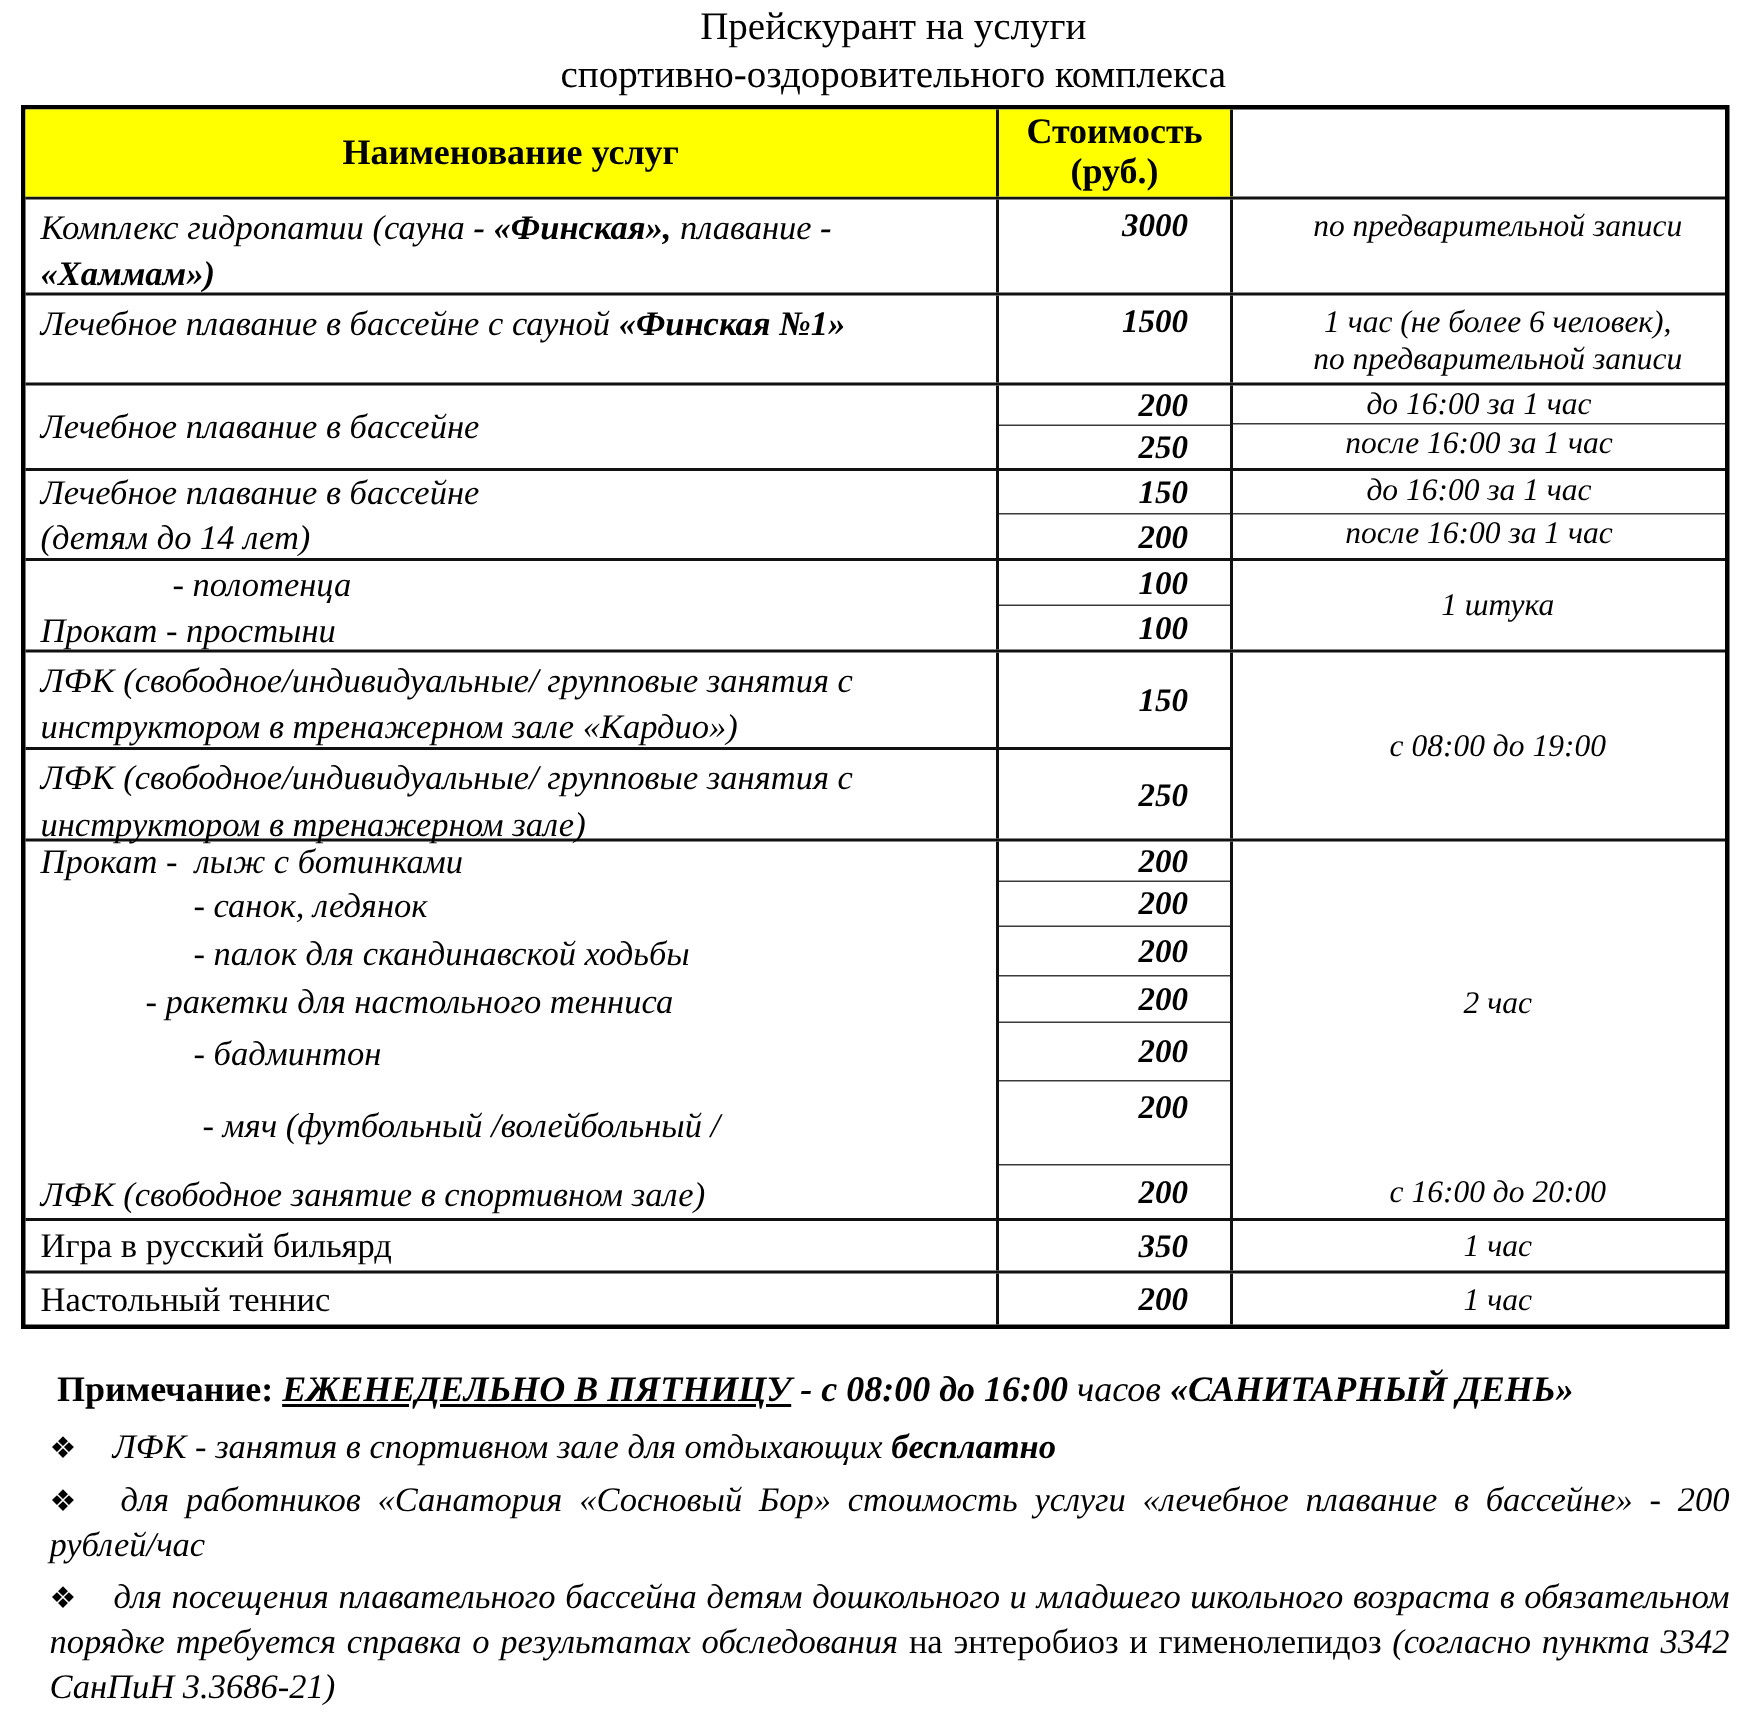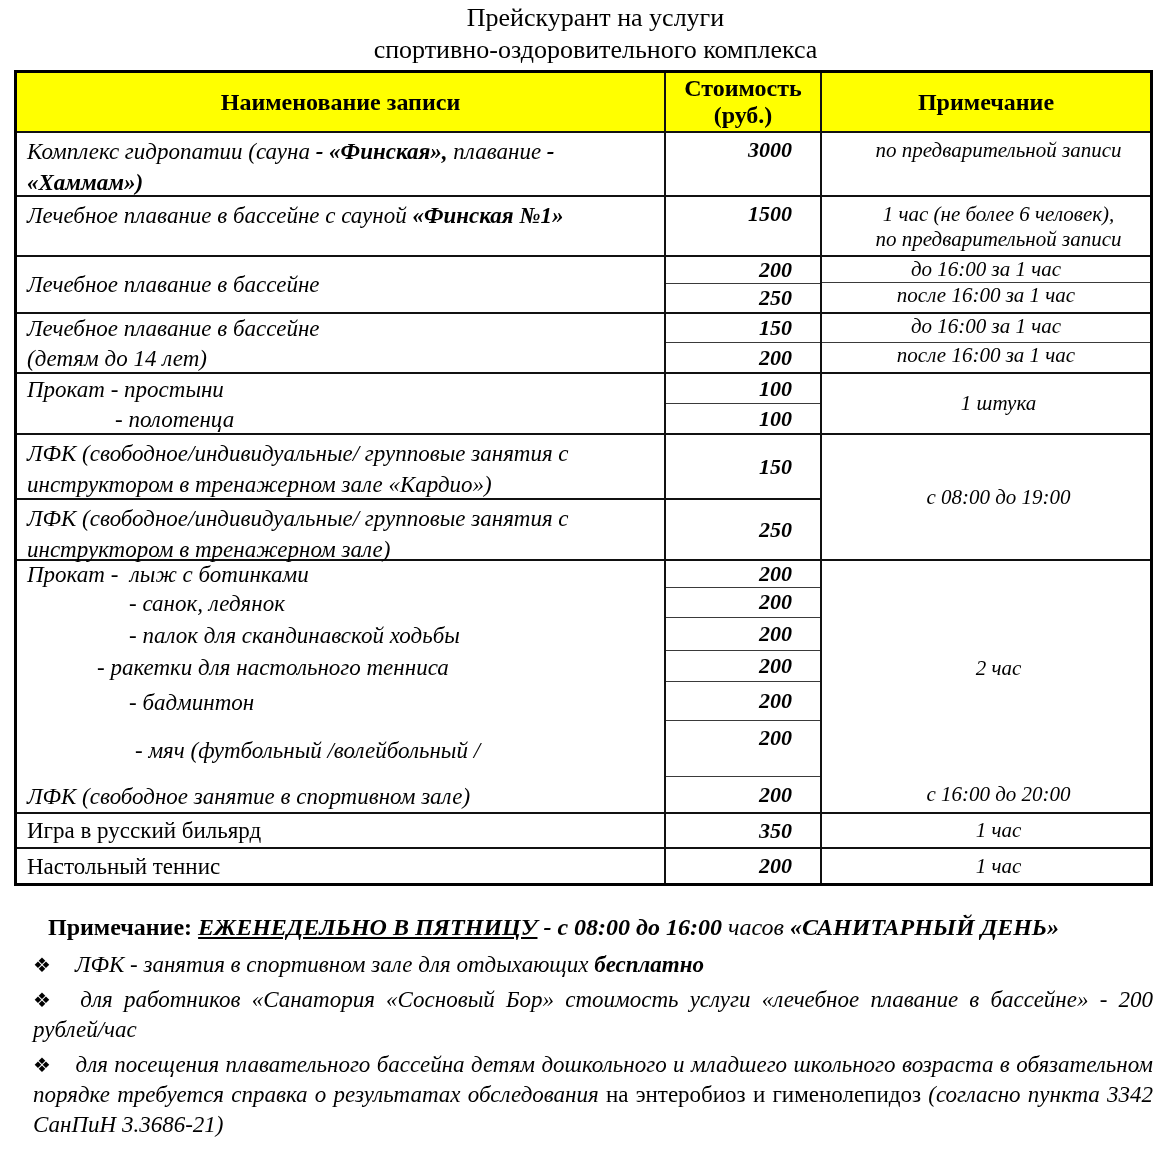--- a/index.html
+++ b/index.html
@@ -51,49 +51,46 @@
   .left67{ width:805px; display:flex; flex-direction:column; box-sizing:border-box; }
   .sub67{ display:flex; box-sizing:border-box; }
   .sub67 + .sub67{ border-top:2px solid #111; }
 
   
   .band{ display:flex; align-items:center; box-sizing:border-box; }
   .band2{ display:flex; flex-direction:column; justify-content:center; line-height:27px; box-sizing:border-box; }
 
   
   .notes{ margin:26px 16px 0 33px; width:1120px; }
-  .nheading{ font-size:24px; font-weight:bold; white-space:nowrap; margin:0 0 7px 15px; line-height:31px; }
+  .nheading{ font-size:24px; font-weight:bold; white-space:nowrap; margin:0 0 7px 5px; line-height:31px; }
   .nheading .it{ font-style:italic; }
   .nheading .ul{ text-decoration:underline; }
   .nheading .thin{ font-weight:normal; font-style:italic; }
   .bullet{ font-size:23px; font-style:italic; text-align:justify; line-height:30px; margin:0 0 5px 0; }
   .bgl{ font-style:normal; font-family:"DejaVu Sans",sans-serif; font-size:20px; margin-right:24px; }
 </style>
 </head>
 <body>
 
 <div class="page">
 
   <div class="doc-title">
     <div>Прейскурант на услуги</div>
     <div>спортивно-оздоровительного комплекса</div>
   </div>
 
   <div class="ptable">
 
     <div class="trow rowh">
       <div class="cname hc">
-        <span>Наименование записи</span>
+        <span>Наименование услуг</span>
       </div>
       <div class="cprice hc">
         <div>Стоимость</div>
         <div>(руб.)</div>
-      </div>
-      <div class="cnote hc">
-        <span>Примечание</span>
       </div>
     </div>
 
     <div class="trow" style="height:64px">
       <div class="cname vtop">
         <span>Комплекс гидропатии (сауна </span><span class="b">- «Финская»,</span><span> плавание </span><span class="b">- «Хаммам»)</span>
       </div>
       <div class="cprice pr-top">
         <span>3000</span>
       </div>
@@ -159,25 +156,25 @@
             <span>до 16:00 за 1 час</span>
           </div>
         <div class="sub subn" style="height:31px">
             <span>после 16:00 за 1 час</span>
           </div>
       </div>
     </div>
 
     <div class="trow" style="height:61px">
       <div class="cname zones">
+        <div class="zone" style="height:31px;padding-left:88px">
+            <span>- полотенца</span>
+          </div>
         <div class="zone" style="height:30px">
             <span>Прокат - простыни</span>
-          </div>
-        <div class="zone" style="height:31px;padding-left:88px">
-            <span>- полотенца</span>
           </div>
       </div>
       <div class="cprice stack">
         <div class="sub subp" style="height:30px">
             <span>100</span>
           </div>
         <div class="sub subp" style="height:31px">
             <span>100</span>
           </div>
       </div>

